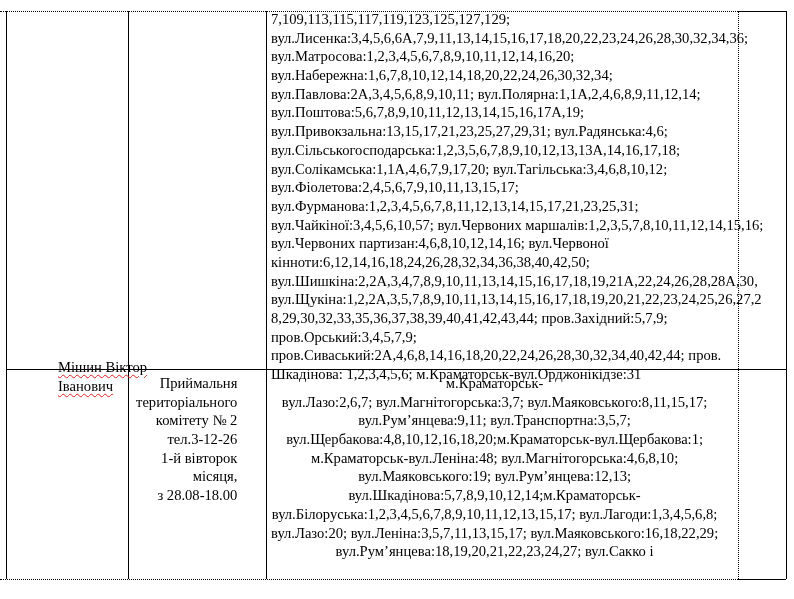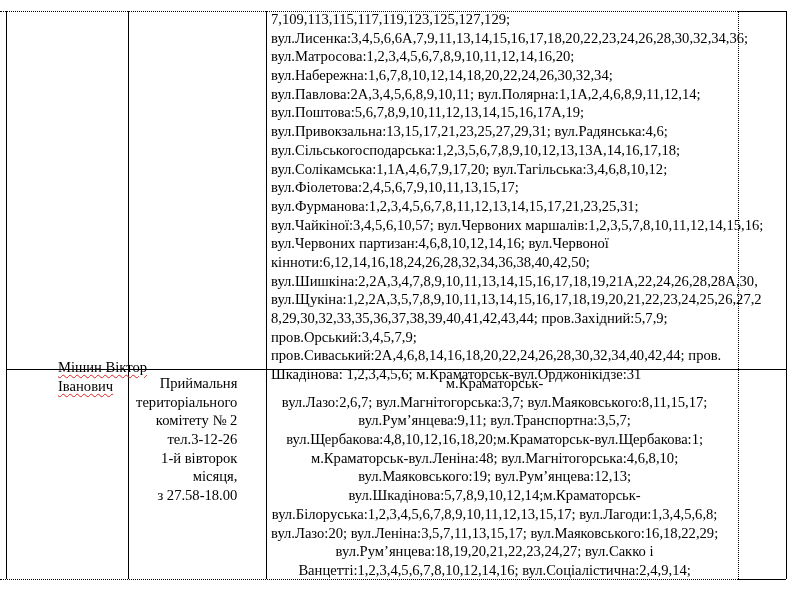--- a/index.html
+++ b/index.html
@@ -61,30 +61,29 @@
     <div class="sp">Іванович</div>
   </div>
 
   <div class="cell" style="left:136px;top:374px;text-align:right;">
     <div>Приймальня</div>
     <div>територіального</div>
     <div>комітету № 2</div>
     <div>тел.3-12-26</div>
     <div>1-й вівторок</div>
     <div>місяця,</div>
-    <div>з 27.58-18.00</div>
+    <div>з 28.08-18.00</div>
   </div>
 
   <div class="cell" style="left:271px;top:374px;text-align:center;">
     <div>м.Краматорськ-</div>
     <div>вул.Лазо:2,6,7; вул.Магнітогорська:3,7; вул.Маяковського:8,11,15,17;</div>
     <div>вул.Рум’янцева:9,11; вул.Транспортна:3,5,7;</div>
     <div>вул.Щербакова:4,8,10,12,16,18,20;м.Краматорськ-вул.Щербакова:1;</div>
     <div>м.Краматорськ-вул.Леніна:48; вул.Магнітогорська:4,6,8,10;</div>
     <div>вул.Маяковського:19; вул.Рум’янцева:12,13;</div>
     <div>вул.Шкадінова:5,7,8,9,10,12,14;м.Краматорськ-</div>
     <div>вул.Білоруська:1,2,3,4,5,6,7,8,9,10,11,12,13,15,17; вул.Лагоди:1,3,4,5,6,8;</div>
     <div>вул.Лазо:20; вул.Леніна:3,5,7,11,13,15,17; вул.Маяковського:16,18,22,29;</div>
     <div>вул.Рум’янцева:18,19,20,21,22,23,24,27; вул.Сакко і</div>
-    <div>Ванцетті:1,2,3,4,5,6,7,8,10,12,14,16; вул.Соціалістична:2,4,9,14;</div>
   </div>
 
 </div>
 
 </body></html>

